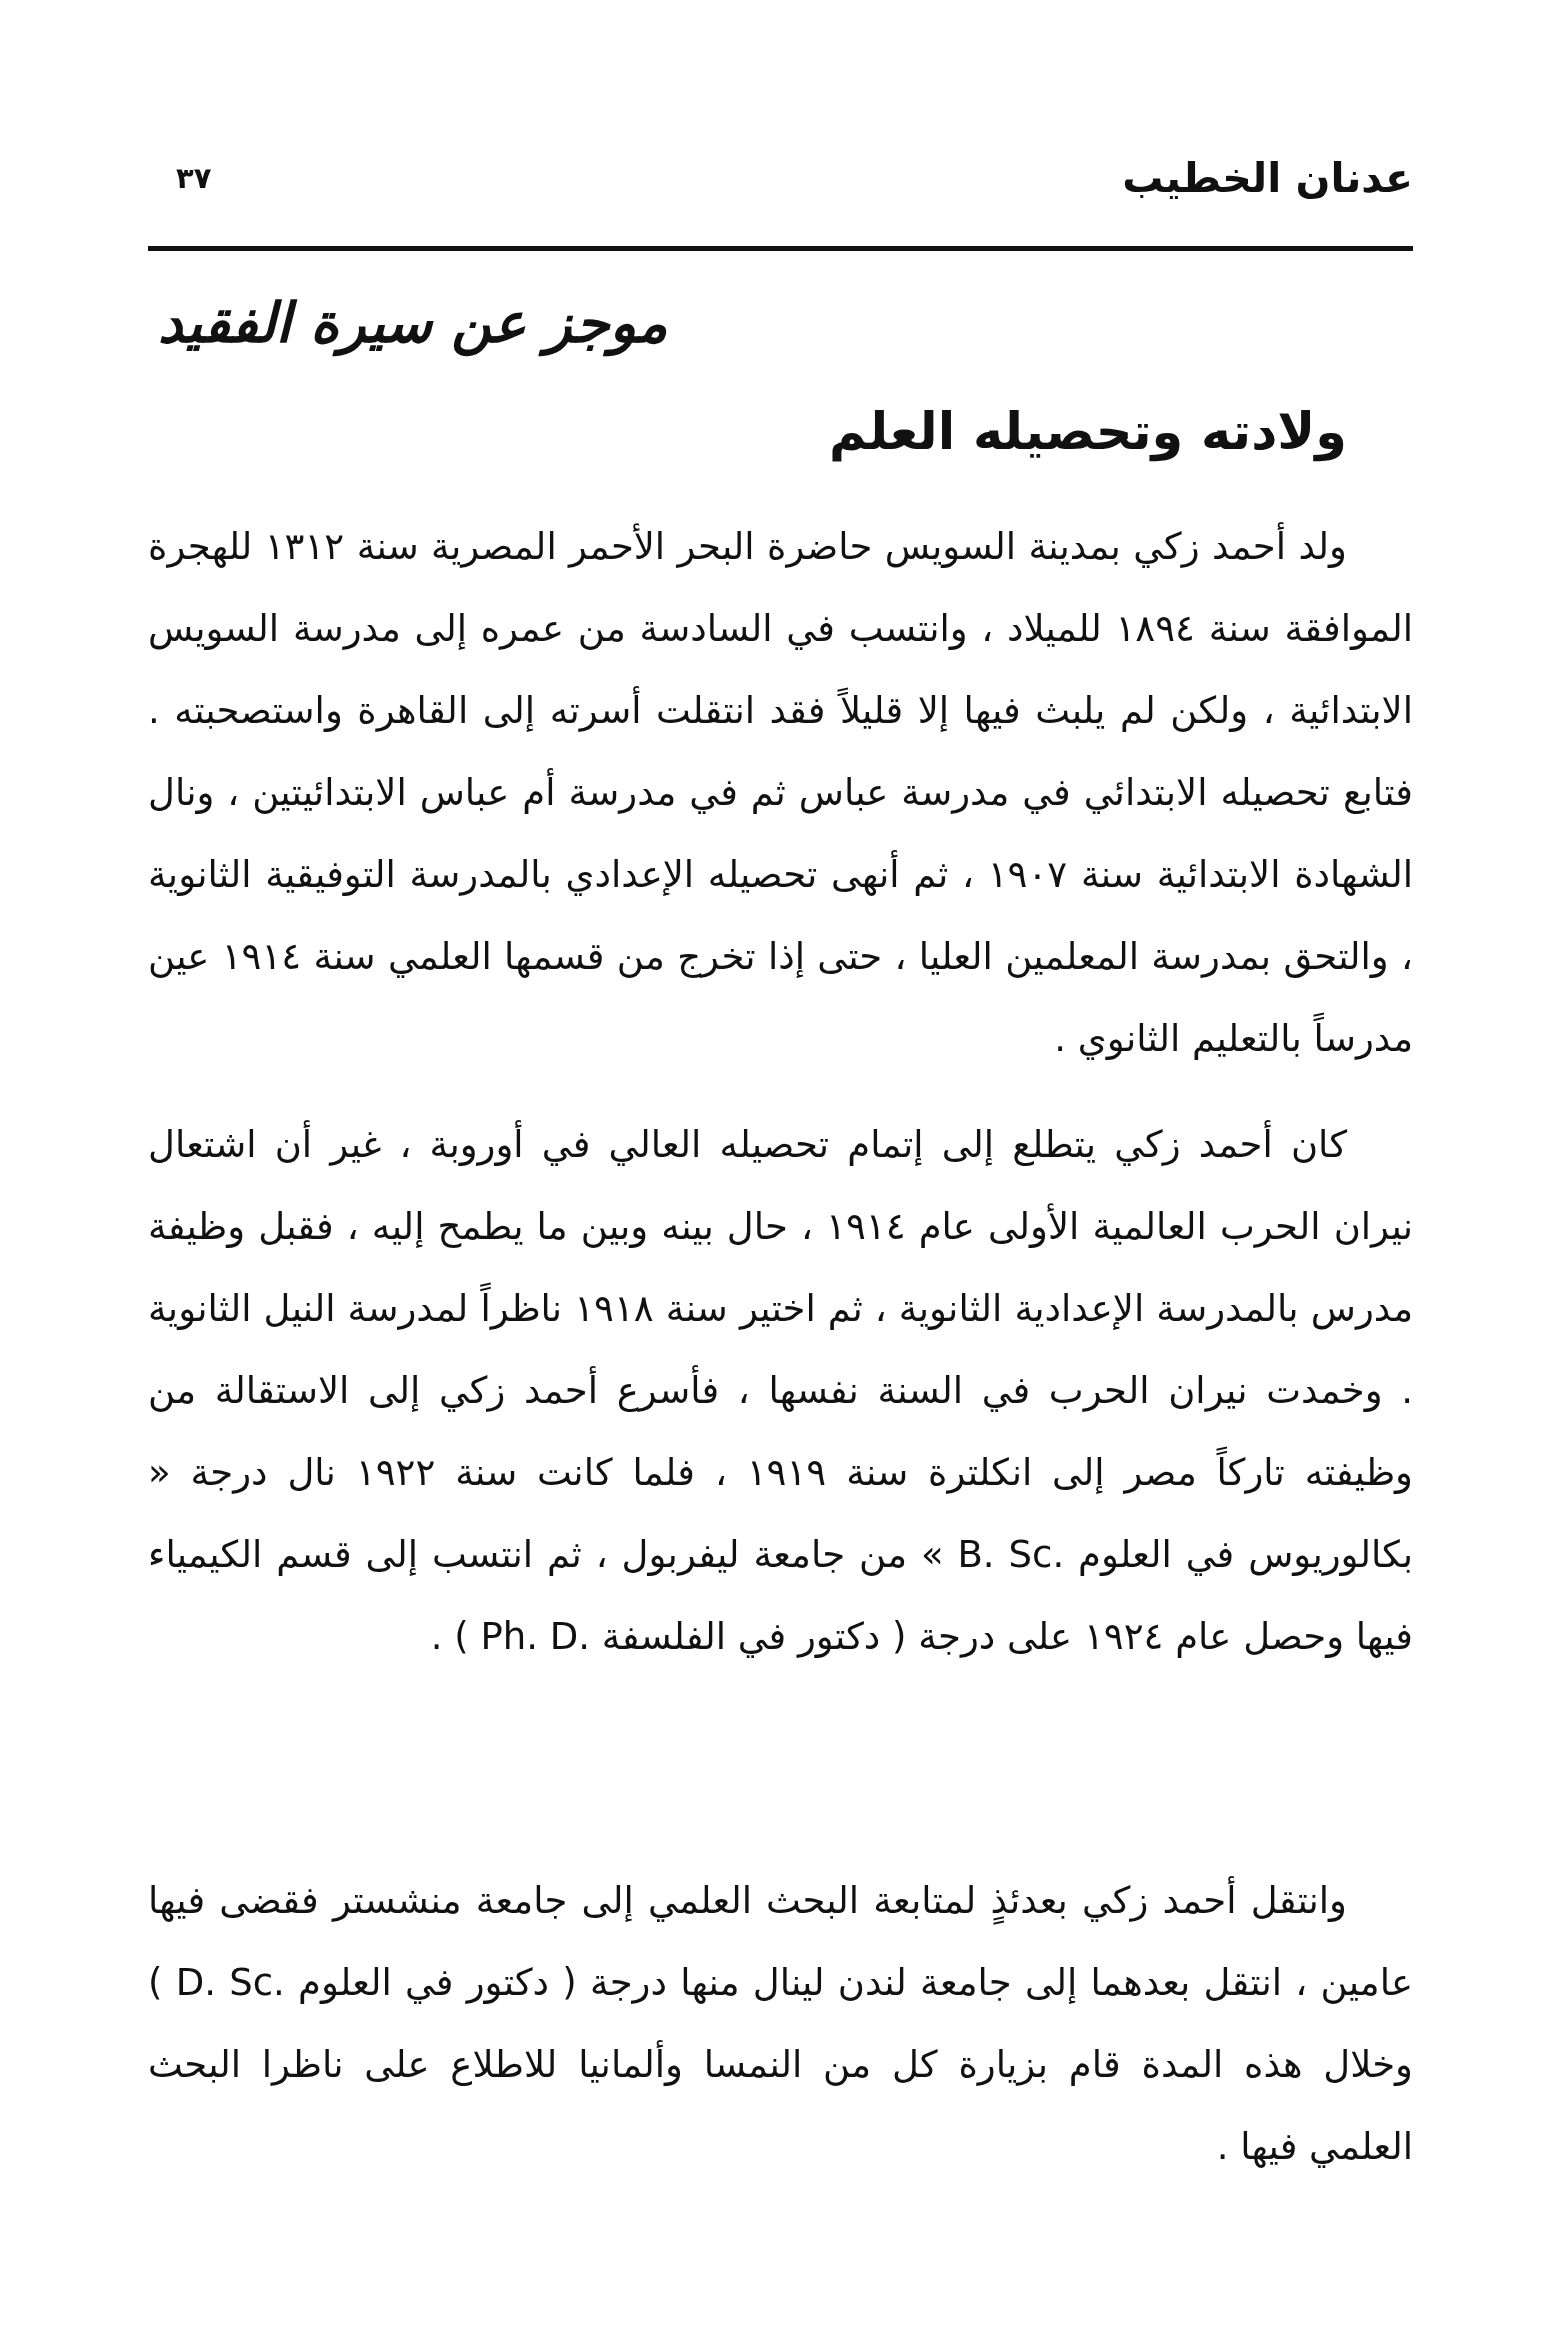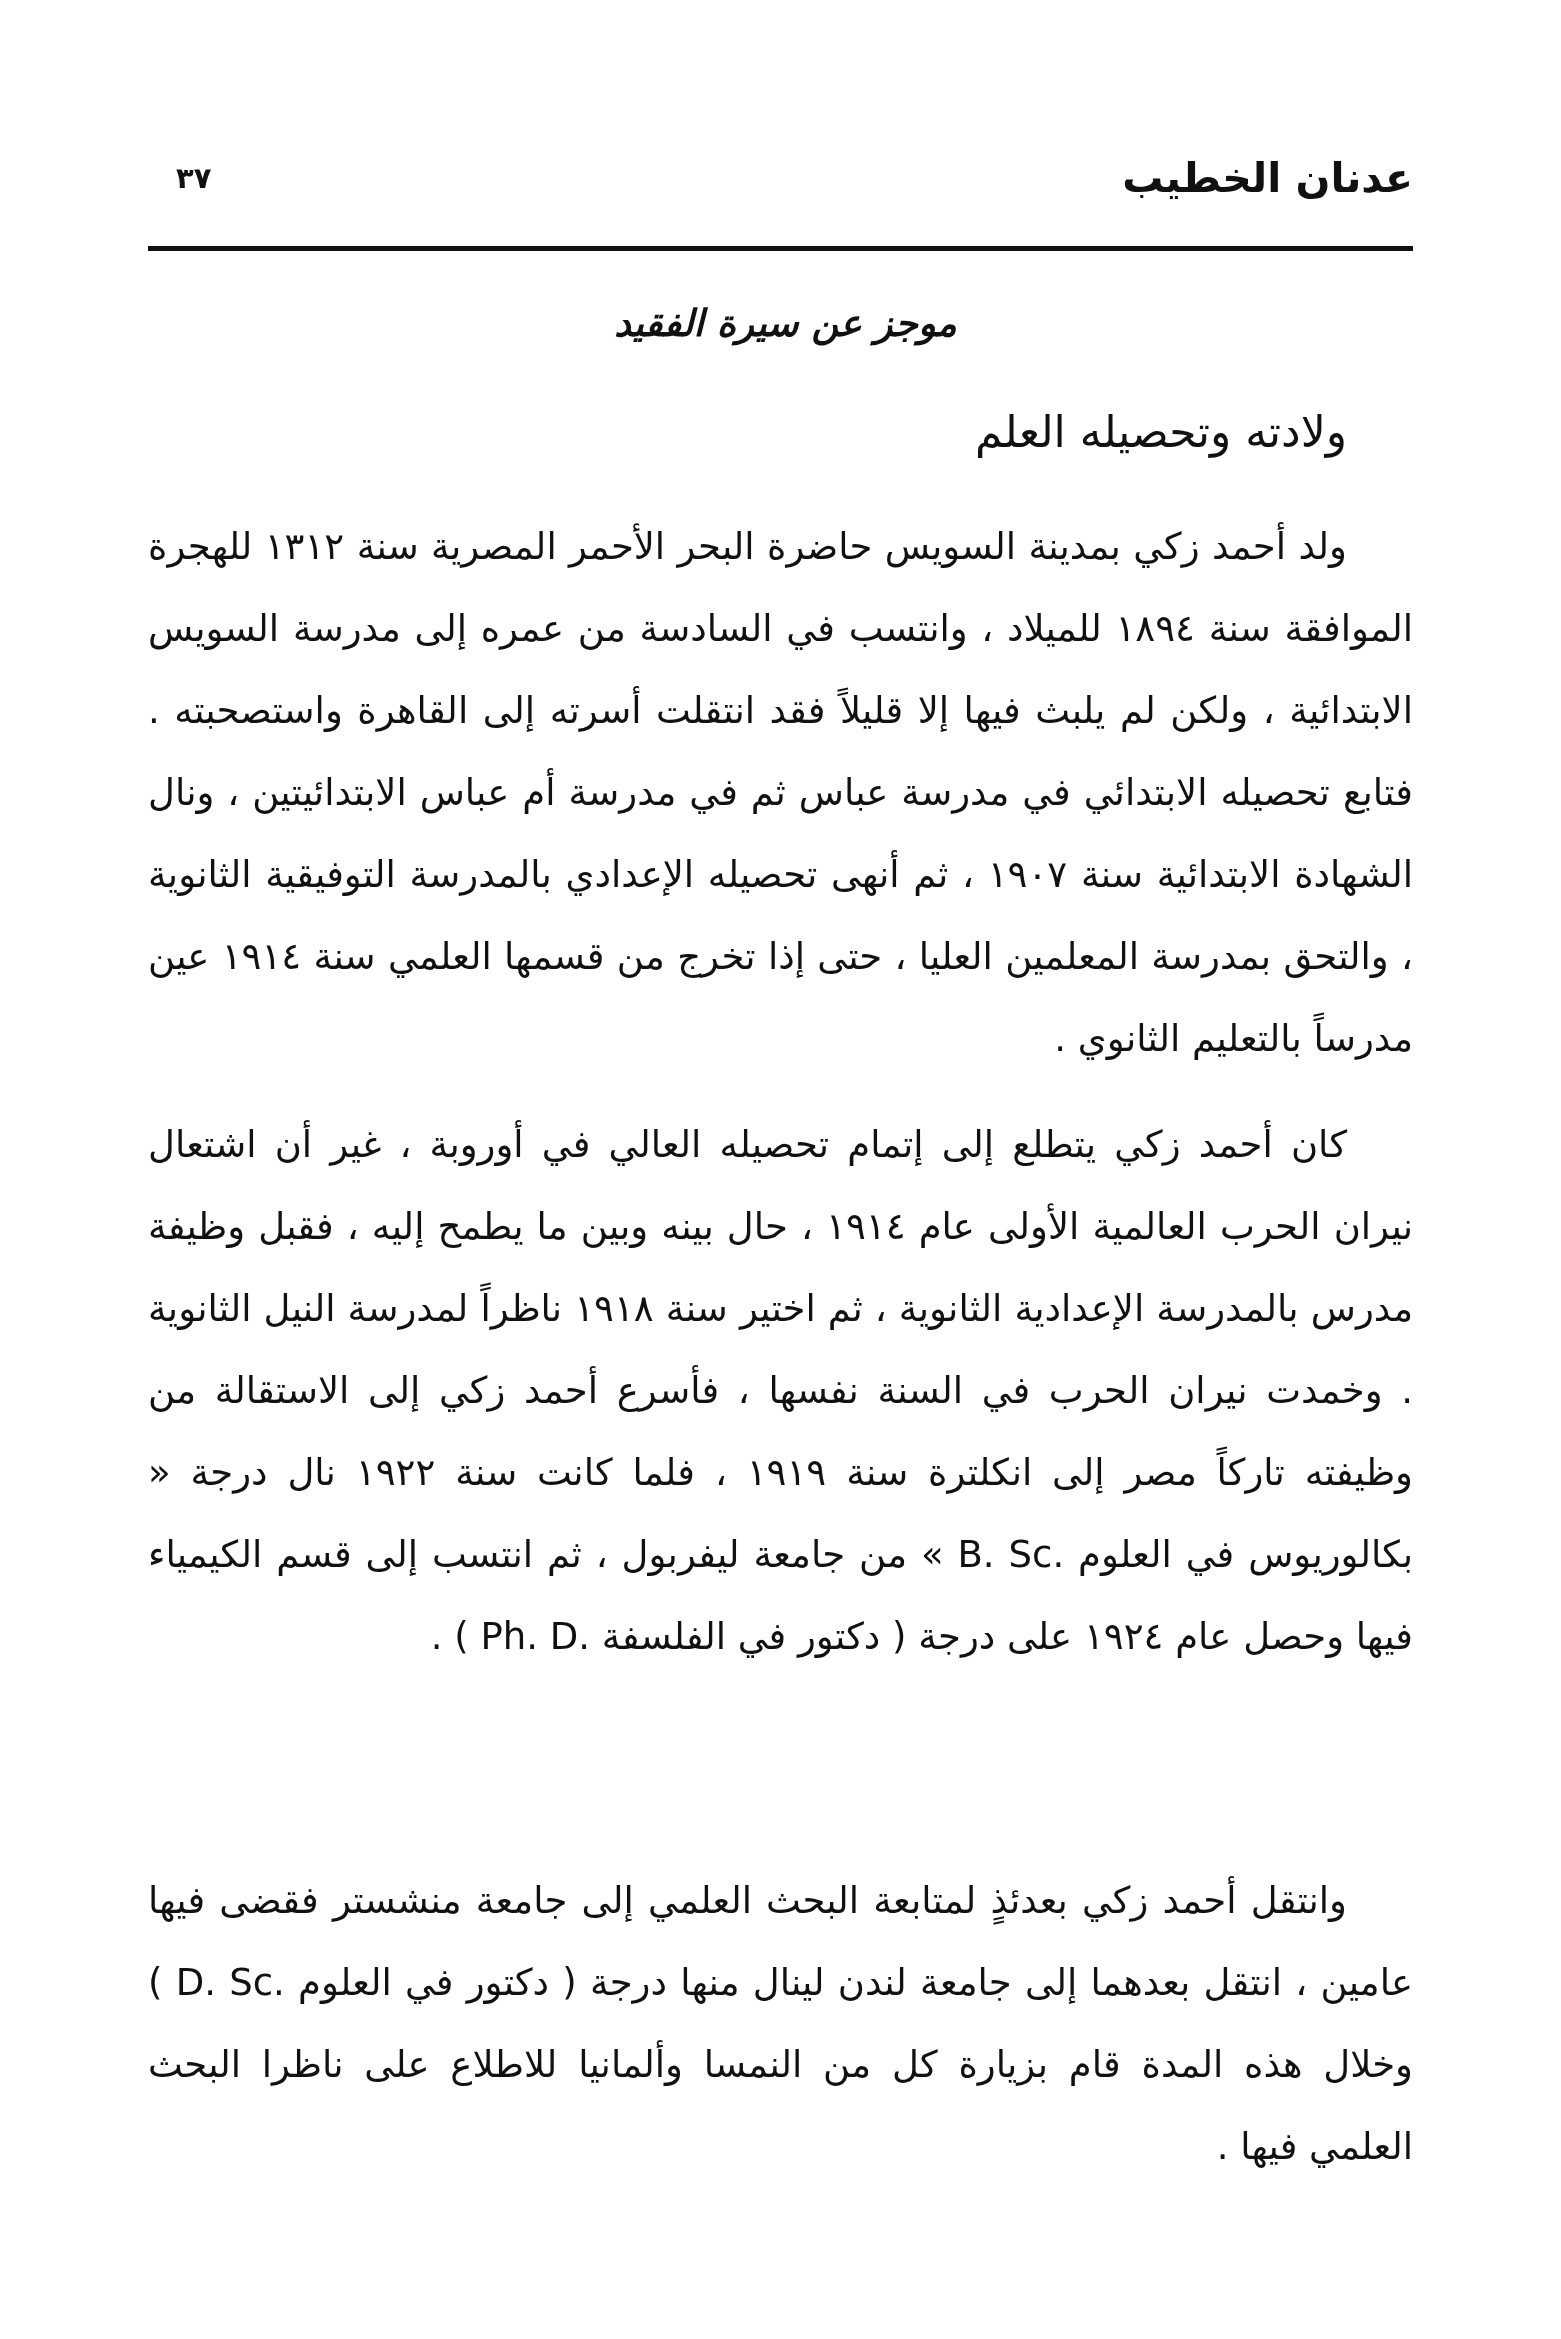--- a/index.html
+++ b/index.html
@@ -53,32 +53,32 @@
       left: 0;
       width: 1265px;
       height: 4.7px;
       background: #111;
     }
     .section-title {
       position: absolute;
       top: 286px;
       left: 10px;
       right: 0;
-      text-align: center;
-      font-size: 37px;
+      text-align: left;
+      font-size: 55px;
       font-weight: bold;
       font-style: italic;
       line-height: 75px;
     }
     .subheading {
       position: absolute;
       top: 394px;
       right: 0;
-      font-size: 44px;
-      font-weight: normal;
+      font-size: 51px;
+      font-weight: bold;
       line-height: 75px;
       padding-right: 66px;
     }
     .paragraph {
       position: absolute;
       left: 0;
       right: 0;
       font-size: 37px;
       font-weight: normal;
       text-align: justify;

